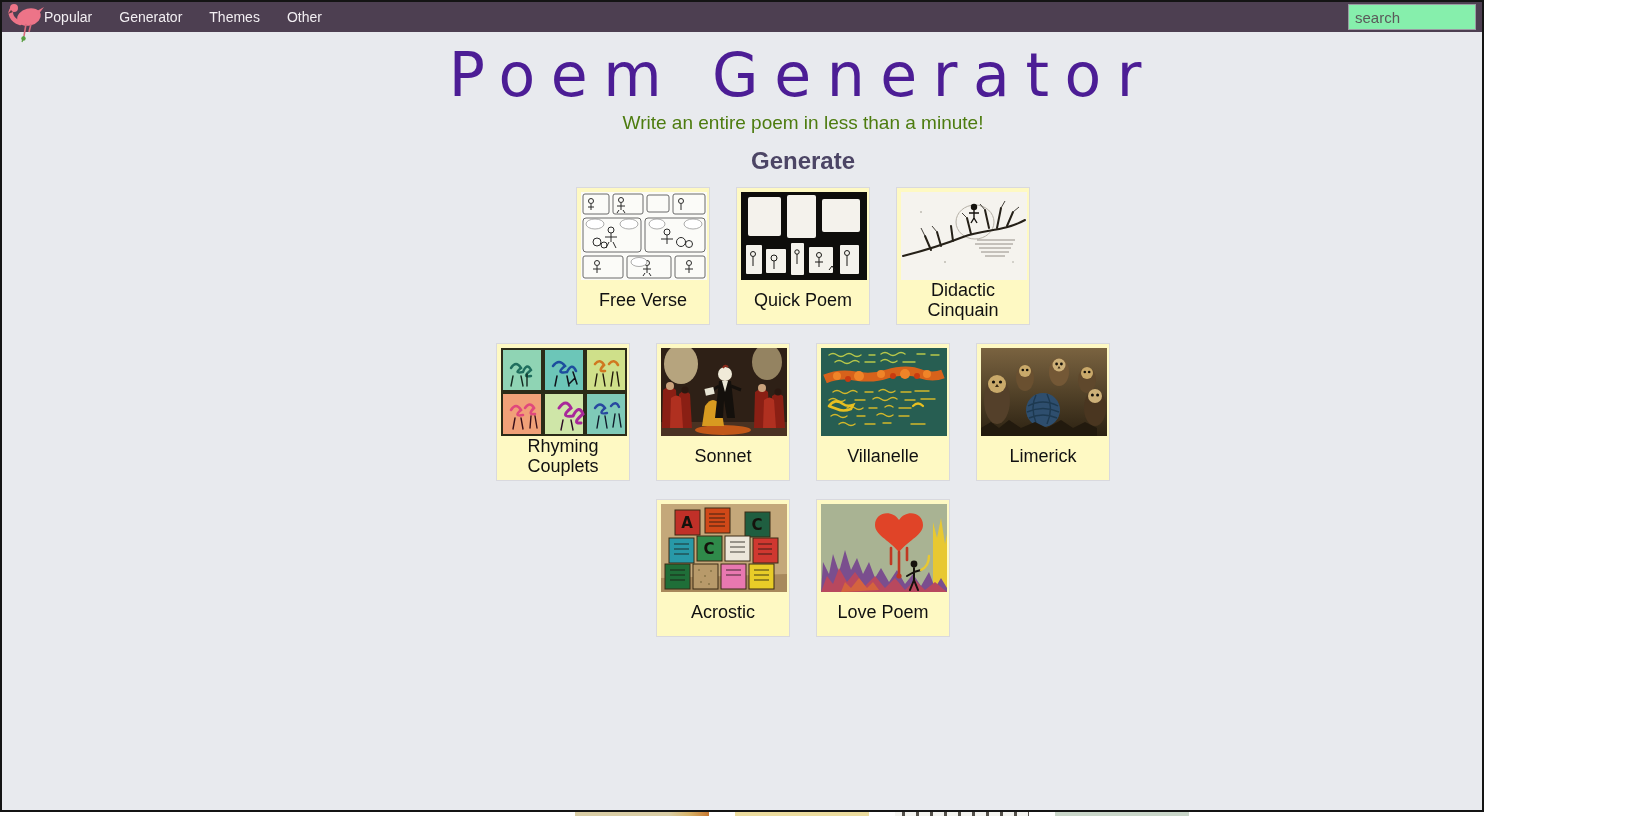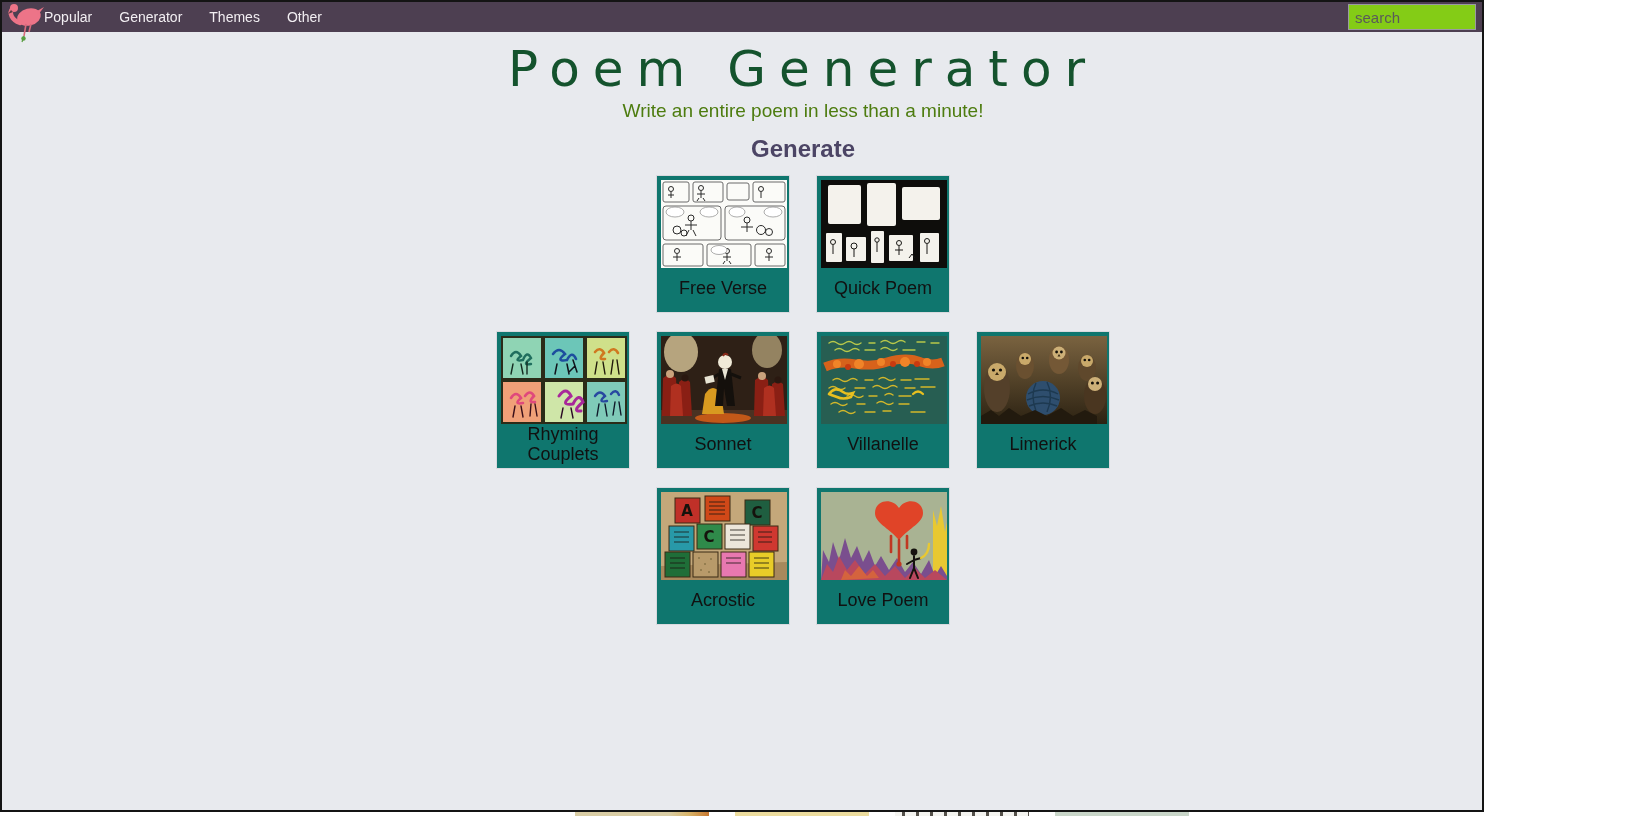--- a/index.html
+++ b/index.html
@@ -11,36 +11,36 @@
   .frame { position:absolute; left:0; top:0; width:1484px; height:812px;
            border:2px solid #141414; background:#e8eaee; overflow:hidden; }
 
   
   .navbar { position:relative; height:30px; background:#4d3f51; }
   .nav-items { position:absolute; left:42px; top:0; height:30px;
                display:flex; align-items:center; gap:27px; }
   .nav-item { color:#f2eef2; font-size:14px; cursor:pointer; white-space:nowrap; }
   .logo { position:absolute; left:2px; top:0; width:42px; height:44px; z-index:5; }
   .search-box { position:absolute; right:6px; top:2px; width:128px; height:26px;
-                border:1px solid #9a9aa2; background:#84cc16; font-size:15px;
+                border:1px solid #9a9aa2; background:#86efac; font-size:15px;
                 padding:0 6px; color:#333; font-family:"Liberation Sans", sans-serif; }
   .search-box::placeholder { color:#5a5a5a; opacity:1; }
 
   
   .main { padding-left:122px; text-align:center; }
-  .page-title { font-family:"DejaVu Sans", sans-serif; font-weight:400; color:#14532d;
-                font-size:50px; line-height:1.2; letter-spacing:0.26em; margin-top:7px;
+  .page-title { font-family:"DejaVu Sans", sans-serif; font-weight:400; color:#4c1d95;
+                font-size:60px; line-height:1.2; letter-spacing:0.26em; margin-top:7px;
                 white-space:nowrap; }
   .subtitle { font-size:19px; color:#4d7c0f; margin-top:1px; }
   .section-heading { font-size:24px; font-weight:700; color:#4c4565; margin-top:13px; }
 
   
   .grid { margin-top:12px; }
   .card-row { display:flex; justify-content:center; gap:26px; margin-bottom:18px; }
-  .card { width:134px; height:138px; background:#0f766e; border:1px solid #d9d9de;
+  .card { width:134px; height:138px; background:#fef9c3; border:1px solid #d9d9de;
           padding:4px; cursor:pointer; flex:0 0 auto; }
   .card-img { width:126px; height:88px; display:block; }
   .card-label { height:40px; display:flex; align-items:center; justify-content:center;
                 text-align:center; font-size:18px; line-height:20px; color:#111; }
 
   
   .peek-row { position:absolute; top:812px; left:122px; width:1519px;
               display:flex; justify-content:center; gap:26px; }
   .peek { width:134px; height:6px; }
   .peek-1 { background:linear-gradient(90deg,#d9cda5 70%, #d8b46a 85%, #c87830 100%); }
@@ -153,20 +153,42 @@
                 <path d="M78,66 L78,75 M74,70 L82,70"></path>
               <circle cx="106" cy="61" r="2.5"></circle>
                 <path d="M106,64 L106,74"></path>
               <path d="M88,78 l3,-4 l3,4"></path>
             </g>
           </svg>
           <div class="card-label">Quick Poem</div>
         </div>
 
 
+        <div class="card">
+          <svg class="card-img" viewBox="0 0 126 88" aria-label="ink sketch of a figure in tree branches on a hill">
+            <rect width="126" height="88" fill="#f5f3ee"></rect>
+            <ellipse cx="74" cy="30" rx="19" ry="17" stroke="#b5b0a6" stroke-width="1" fill="none"></ellipse>
+            <g stroke="#252018" stroke-width="2" fill="none" stroke-linecap="round">
+              <path d="M2,64 C26,58 44,52 62,45 C84,37 102,40 124,28"></path>
+              <path d="M30,58 L24,44 M40,54 L36,40 M52,49 L50,34 M88,36 L84,18 M96,36 L100,16 M106,34 L112,20 M70,42 L66,26"></path>
+            </g>
+            <g stroke="#44403a" stroke-width="1" fill="none">
+              <path d="M24,44 l-4,-8 M36,40 l-5,-6 M84,18 l-5,-6 M100,16 l4,-7 M112,20 l6,-5 M66,26 l-5,-5"></path>
+            </g>
+            <circle cx="73" cy="15" r="3.2" fill="#14120e"></circle>
+            <path d="M73,18 L73,26 M68,21 L78,21 M73,26 L70,31 M73,26 L76,31" stroke="#14120e" stroke-width="1.4" fill="none"></path>
+            <g stroke="#8a857a" stroke-width="0.9" fill="none">
+              <path d="M76,48 H114 M74,52 H112 M78,56 H110 M80,60 H108 M84,64 H104"></path>
+            </g>
+            <circle cx="20" cy="20" r="0.8" fill="#9a958a"></circle>
+            <circle cx="44" cy="70" r="0.8" fill="#9a958a"></circle>
+            <circle cx="112" cy="70" r="0.7" fill="#9a958a"></circle>
+          </svg>
+          <div class="card-label">Didactic Cinquain</div>
+        </div>
       </div>
 
       <div class="card-row">
 
         <div class="card">
           <svg class="card-img" viewBox="0 0 126 88" aria-label="six colorful panels of dancing scribble figures">
             <rect width="126" height="88" fill="#2b2b18"></rect>
             <rect x="2" y="2" width="38" height="40" fill="#8fd4b4"></rect>
             <rect x="44" y="2" width="38" height="40" fill="#6cc6b8"></rect>
             <rect x="86" y="2" width="38" height="40" fill="#cfe08a"></rect>

